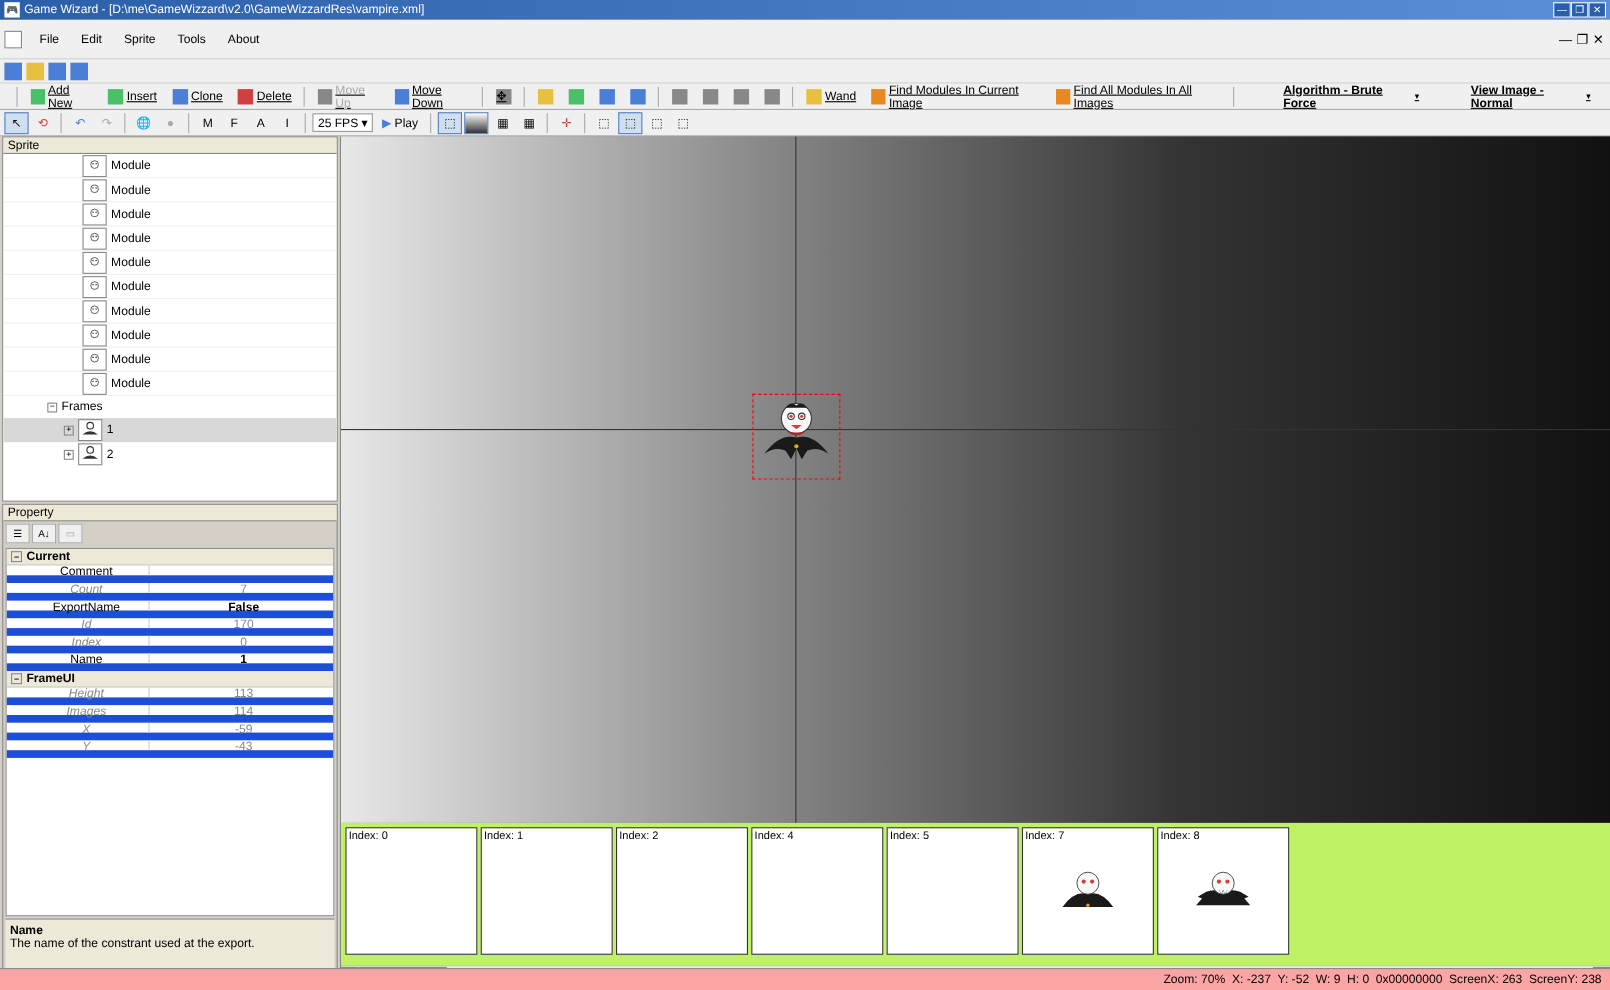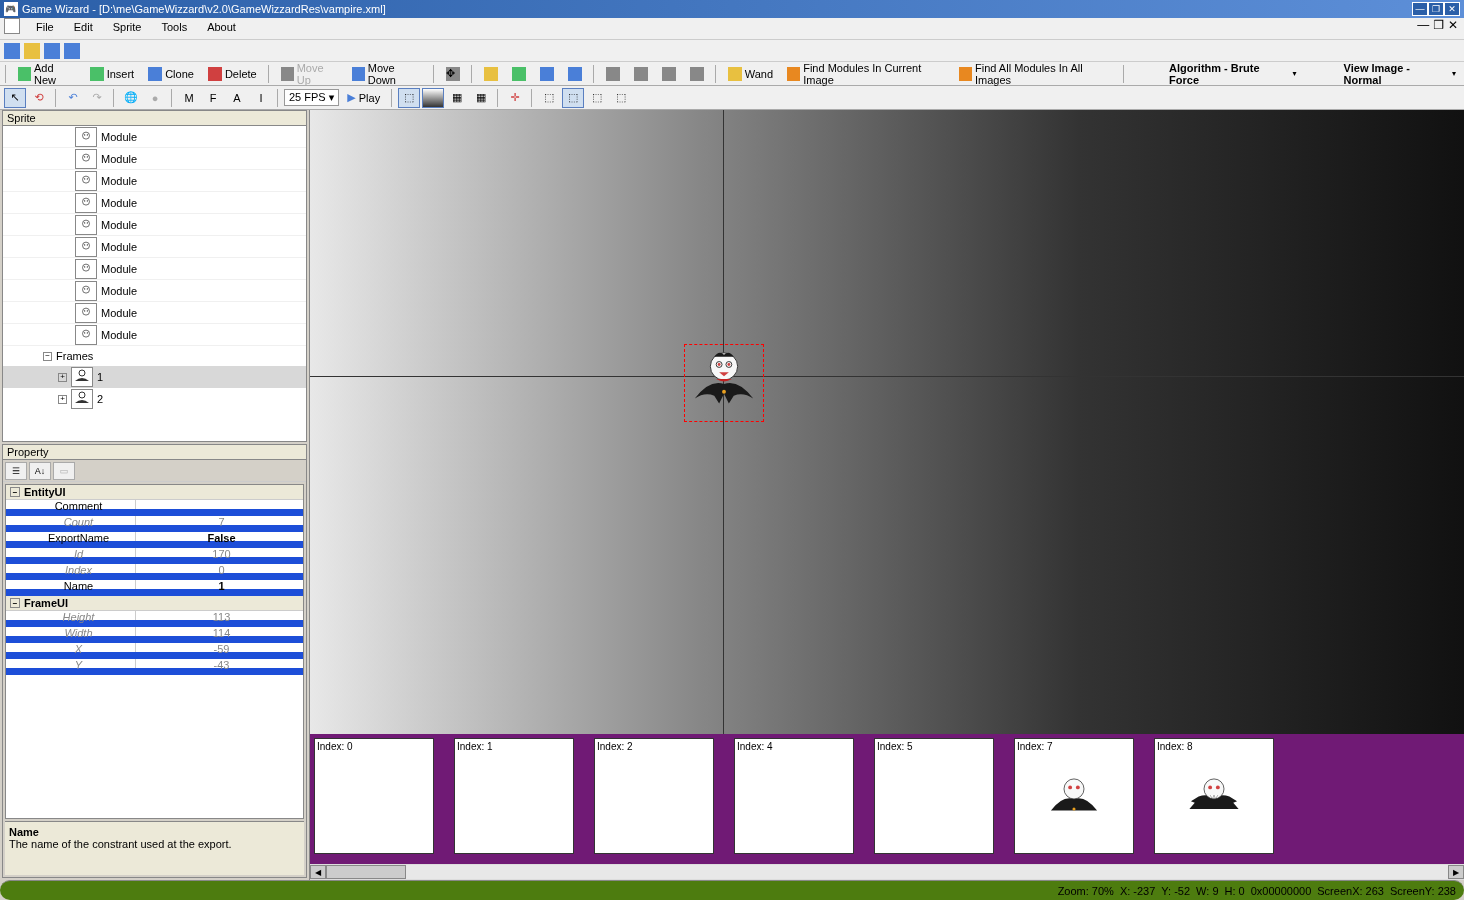--- a/index.html
+++ b/index.html
@@ -3,30 +3,30 @@
 <meta charset="utf-8">
 <style>
 * { margin: 0; padding: 0; box-sizing: border-box; font-family: Tahoma, sans-serif; font-size: 11px; }
 body { width: 1464px; height: 900px; background: #d4d0c8; overflow: hidden; position: relative; }
 
 .titlebar { height: 18px; background: linear-gradient(to right, #2b5fa8, #5d8fd8); color: #fff; display: flex; align-items: center; padding: 0 4px; }
 .titlebar .icon { width: 14px; height: 14px; background: #fff; margin-right: 4px; display: inline-flex; align-items: center; justify-content: center; font-size: 9px; }
 .titlebar .buttons { margin-left: auto; display: flex; gap: 0; }
 .titlebar .buttons span { width: 16px; height: 14px; background: #2b5fa8; border: 1px solid #fff; display: flex; align-items: center; justify-content: center; font-size: 9px; cursor: pointer; }
 
-.menubar { height: 22px; background: #f0f0f0; display: flex; align-items: flex-start; padding-left: 4px; border-bottom: 1px solid #ccc; }
+.menubar { height: 36px; background: #f0f0f0; display: flex; align-items: center; padding-left: 4px; border-bottom: 1px solid #ccc; }
 .menubar .menu-icon { width: 16px; height: 16px; background: #fff; border: 1px solid #888; margin-right: 6px; }
 .menubar .menu-item { padding: 3px 10px; cursor: pointer; }
 .menubar .right-buttons { margin-left: auto; display: flex; gap: 4px; padding-right: 6px; }
 .menubar .right-buttons span { cursor: pointer; font-size: 12px; }
 
 .file-toolbar { height: 22px; background: #f0f0f0; display: flex; align-items: center; padding-left: 4px; gap: 4px; border-bottom: 1px solid #ccc; }
 .file-toolbar .tb-icon { width: 16px; height: 16px; display: inline-block; cursor: pointer; }
 
-.main-toolbar { height: 24px; background: #f0f0f0; display: flex; align-items: center; padding: 0 2px; gap: 2px; border-bottom: 1px solid #aaa; }
+.main-toolbar { height: 24px; background: #f0f0f0; display: flex; align-items: center; padding: 0 12px; gap: 2px; border-bottom: 1px solid #aaa; text-decoration: underline; }
 .tb-btn { display: flex; align-items: center; gap: 3px; padding: 2px 5px; cursor: pointer; border: 1px solid transparent; border-radius: 2px; }
 .tb-btn .ico { width: 14px; height: 14px; display: inline-block; }
 .tb-sep { width: 2px; height: 18px; border-left: 1px solid #aaa; margin: 0 3px; }
 .tb-label { font-weight: bold; padding: 2px 5px; margin-left: 28px; }
 .tb-drop::after { content: "▾"; font-size: 8px; margin-left: 3px; }
 
 .second-toolbar { height: 24px; background: #f0f0f0; display: flex; align-items: center; padding: 0 4px; gap: 2px; border-bottom: 1px solid #aaa; }
 .second-toolbar .small-btn { width: 22px; height: 20px; display: flex; align-items: center; justify-content: center; cursor: pointer; border: 1px solid transparent; }
 .second-toolbar .small-btn.active { border: 1px solid #5a7fc0; background: #d0dff0; }
 .fps-box { border: 1px solid #999; padding: 1px 4px; background: #fff; }
@@ -62,30 +62,30 @@
 .prop-help { border-top: 1px solid #888; padding: 4px; background: #ece9d8; height: 54px; margin: 0 2px 2px 2px; }
 .prop-help .help-title { font-weight: bold; }
 
 .center-area { flex: 1; display: flex; flex-direction: column; background: #888; }
 .canvas-area { flex: 1; background: linear-gradient(to right, #e8e8e8, #888, #333, #111); position: relative; overflow: hidden; }
 .canvas-area .cross-v { position: absolute; left: 413px; top: 0; width: 1px; height: 100%; background: #333; }
 .canvas-area .cross-h { position: absolute; top: 266px; left: 0; height: 1px; width: 100%; background: #333; }
 .canvas-area .sprite-sel { position: absolute; left: 374px; top: 234px; width: 80px; height: 78px; border: 1px dashed red; }
 .canvas-area .sprite-sel svg { width: 100%; height: 100%; }
 
-.thumbs-strip { height: 130px; background: #701a75; display: flex; padding: 4px; gap: 20px; overflow-x: hidden; }
+.thumbs-strip { height: 130px; background: #bef264; display: flex; padding: 4px; gap: 3px; overflow-x: hidden; }
 .thumb-box { width: 120px; height: 116px; border: 1px solid #333; background: #fff; padding: 2px; display: flex; flex-direction: column; }
 .thumb-box .idx { font-size: 10px; }
 .thumb-box .timg { flex: 1; display: flex; align-items: center; justify-content: center; }
 .scroll-h { height: 16px; background: #ddd; display: flex; align-items: center; }
 .scroll-h .arrow { width: 16px; height: 14px; background: #ccc; border: 1px solid #888; display: flex; align-items: center; justify-content: center; font-size: 8px; }
 .scroll-h .track { flex: 1; height: 14px; background: #e8e8e8; position: relative; }
 .scroll-h .thumb-handle { position: absolute; left: 0; width: 80px; height: 14px; background: #ccc; border: 1px solid #888; }
 
-.statusbar { position: absolute; bottom: 0; left: 0; right: 0; height: 20px; background: #4d7c0f; border-top: 1px solid #888; display: flex; align-items: center; justify-content: flex-end; padding: 0 8px; gap: 6px; border-radius: 10px; }
+.statusbar { position: absolute; bottom: 0; left: 0; right: 0; height: 20px; background: #fca5a5; border-top: 1px solid #888; display: flex; align-items: center; justify-content: flex-end; padding: 0 8px; gap: 6px; }
 .statusbar span { font-size: 11px; }
 
 
 .ico-blue { background: #4a7fd8; }
 .ico-green { background: #4ac068; }
 .ico-red { background: #d04040; }
 .ico-yellow { background: #e8c040; }
 .ico-orange { background: #e88820; }
 .ico-gray { background: #888; }
 
@@ -385,21 +385,21 @@
     <div class="property-panel">
       <div class="panel-title">Property</div>
       <div class="prop-toolbar">
         <div class="pbtn">☰</div>
         <div class="pbtn">A↓</div>
         <div class="pbtn" style="color:#aaa">▭</div>
       </div>
       <div class="prop-grid">
         <div class="prop-section">
             <span class="toggle">−</span>
-            <span>EntityUI</span>
+            <span>Current</span>
           </div>
         <div class="prop-row">
             <div class="pname">Comment</div>
             <div class="pval"></div>
           </div>
         <div class="prop-row">
             <div class="pname gray">Count</div>
             <div class="pval gray">7</div>
           </div>
         <div class="prop-row">
@@ -420,21 +420,21 @@
           </div>
         <div class="prop-section">
             <span class="toggle">−</span>
             <span>FrameUI</span>
           </div>
         <div class="prop-row">
             <div class="pname gray">Height</div>
             <div class="pval gray">113</div>
           </div>
         <div class="prop-row">
-            <div class="pname gray">Width</div>
+            <div class="pname gray">Images</div>
             <div class="pval gray">114</div>
           </div>
         <div class="prop-row">
             <div class="pname gray">X</div>
             <div class="pval gray">-59</div>
           </div>
         <div class="prop-row">
             <div class="pname gray">Y</div>
             <div class="pval gray">-43</div>
           </div>

